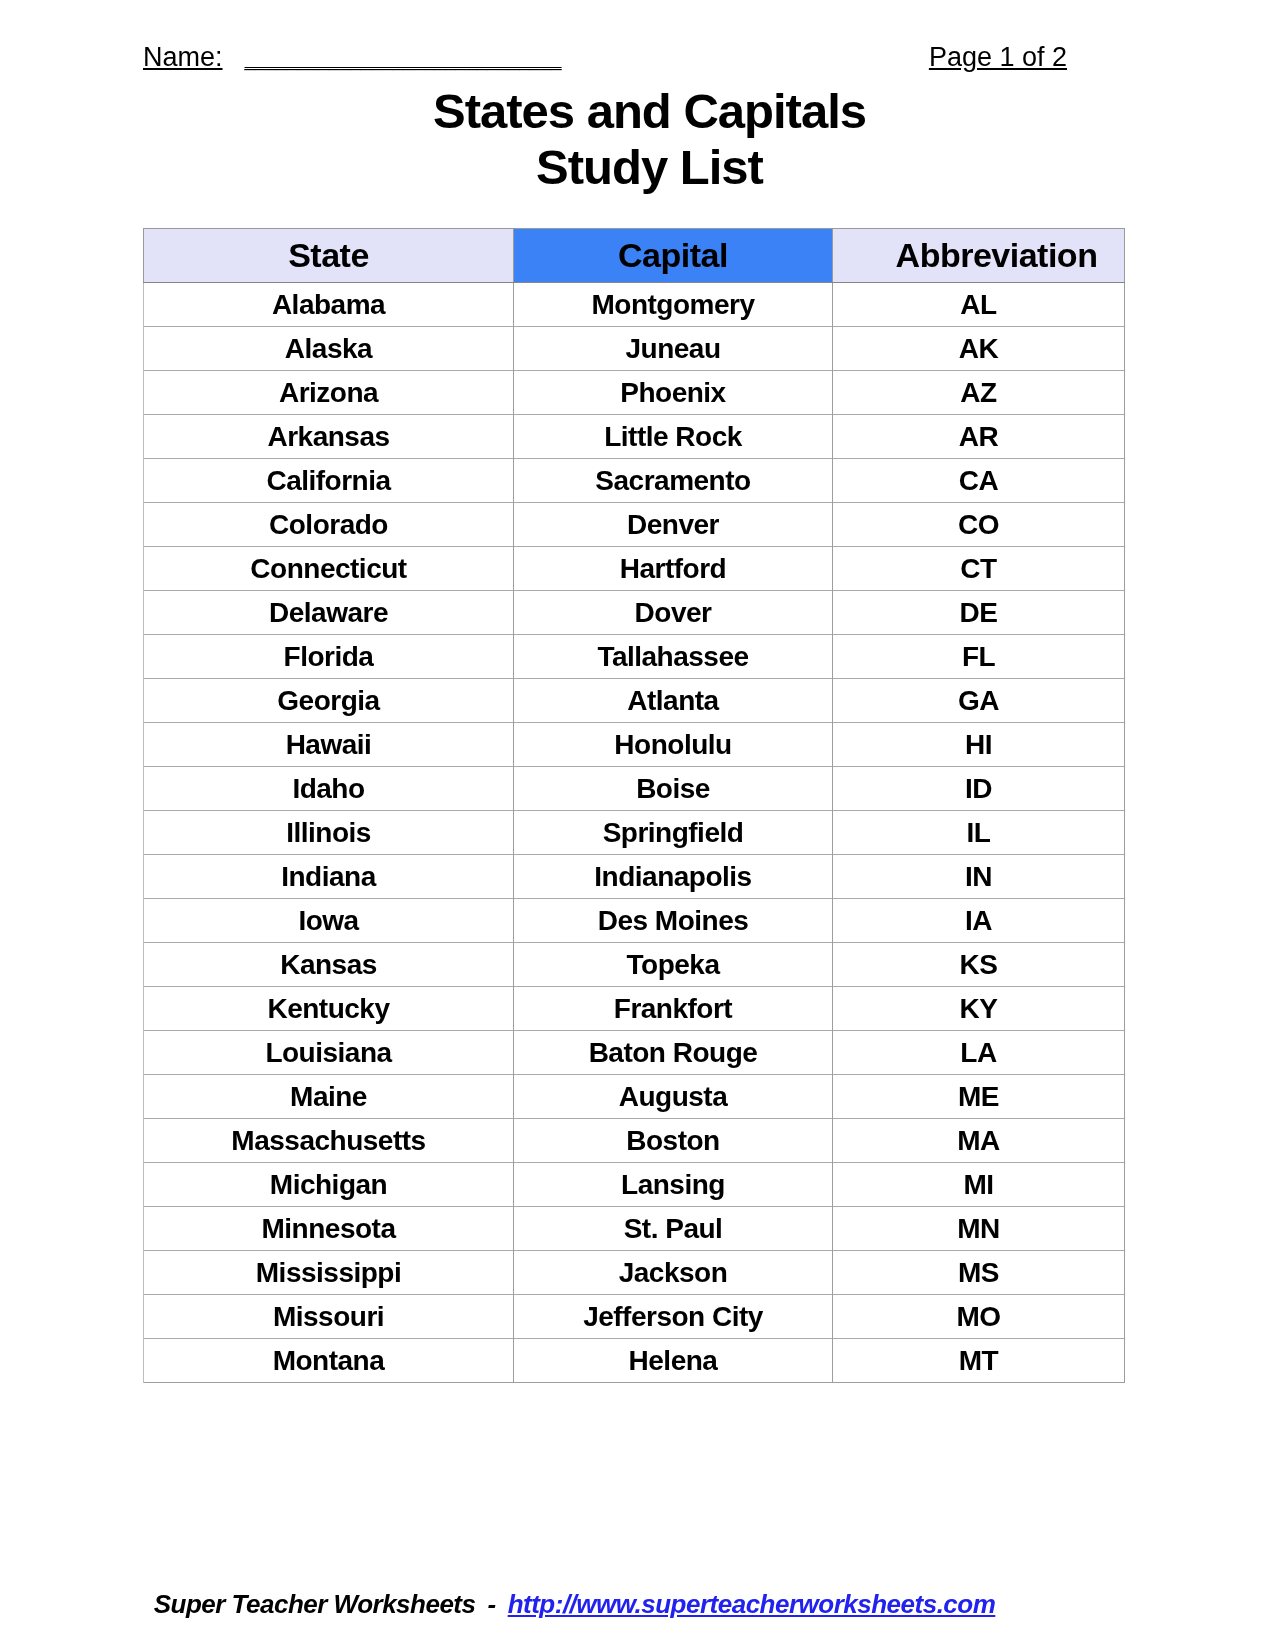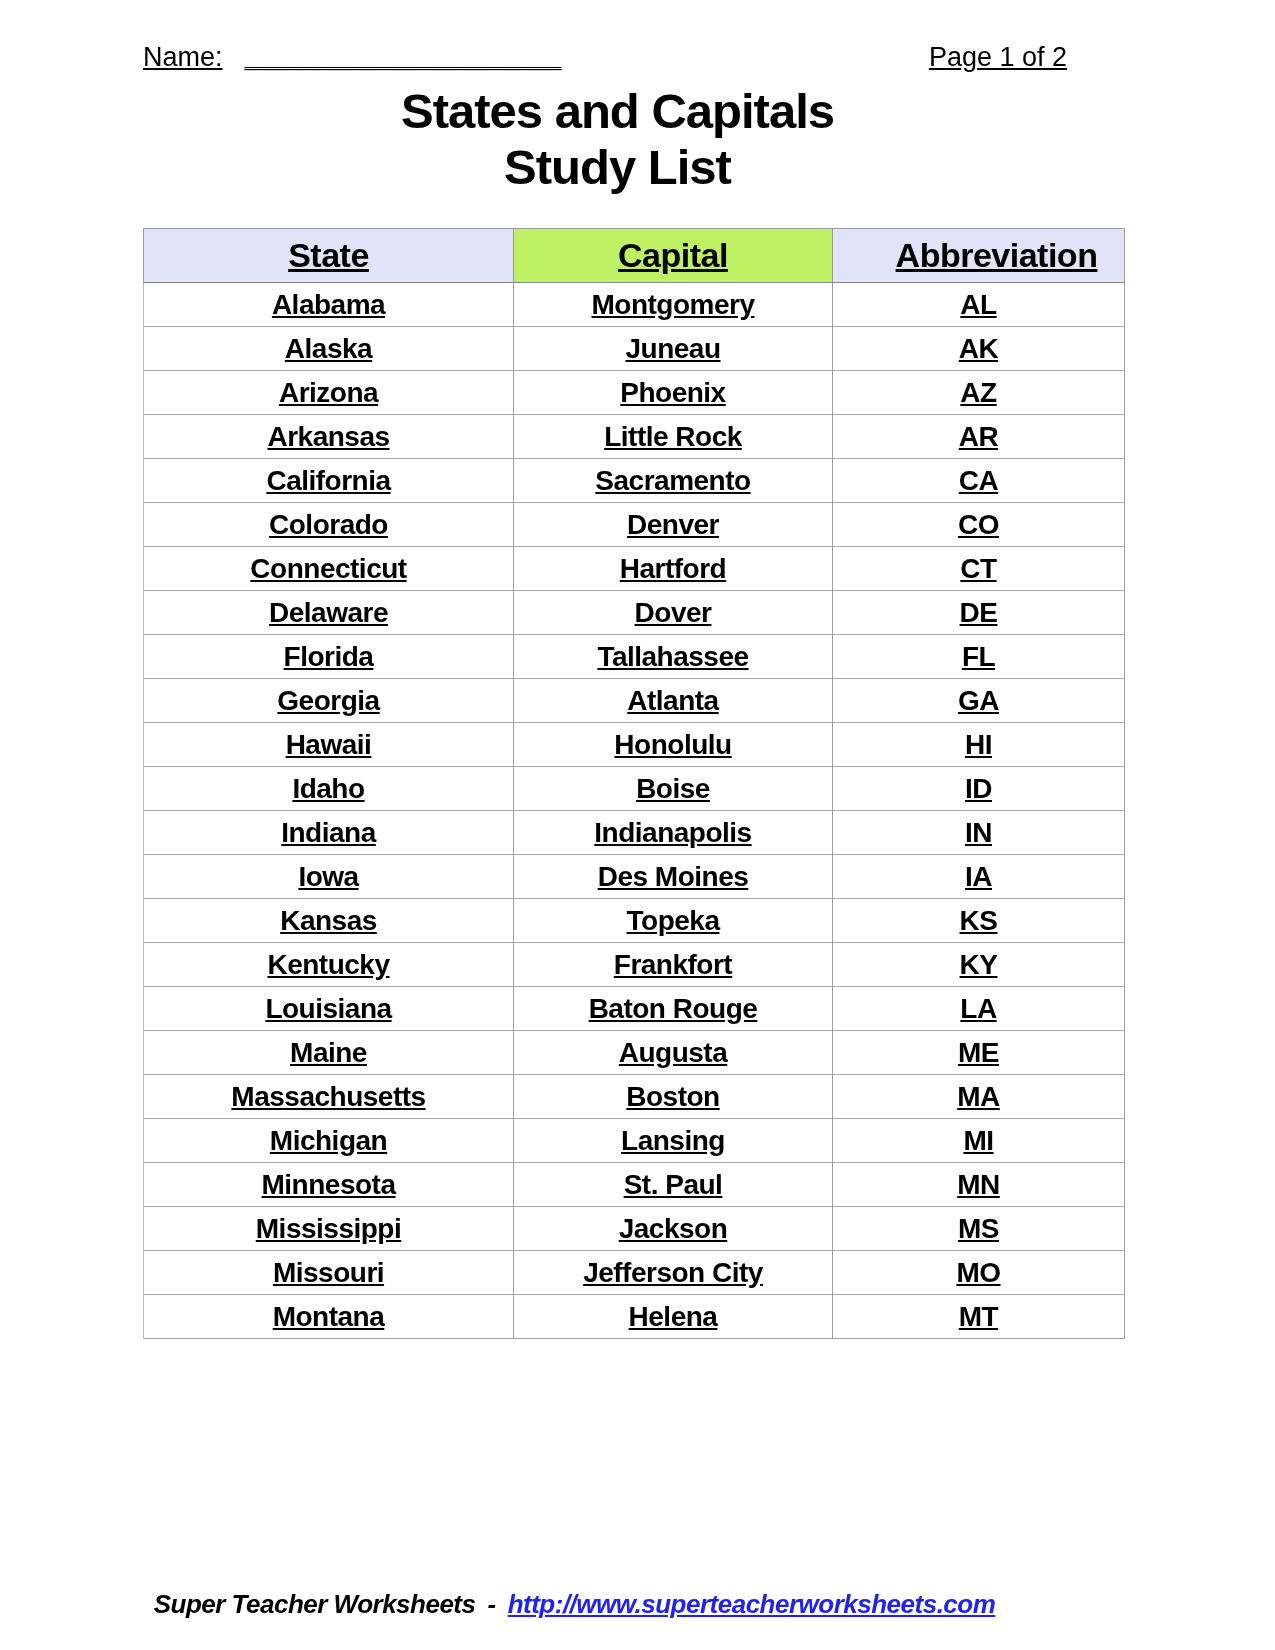--- a/index.html
+++ b/index.html
@@ -23,36 +23,35 @@
   .name-line {
     margin-left: 22px;
     letter-spacing: 0px;
     white-space: nowrap;
     font-size: 19px;
   }
   .page-indicator { font-size: 27px; }
 
   
   .title-block {
-    position: absolute; top: 84px; left: 127px; width: 981px;
+    position: absolute; top: 84px; left: 159px; width: 981px;
     text-align: center;
     font-weight: 700;
     font-size: 49px;
     line-height: 1.14;
     letter-spacing: -1px;
   }
 
   
   table.study-table {
     position: absolute; top: 228px; left: 143px;
     width: 981px;
     border-collapse: collapse;
     table-layout: fixed;
     border: 1px solid #9d9d9d;
-    text-decoration: underline;
   }
   col.c-state  { width: 370px; }
   col.c-cap    { width: 319px; }
   col.c-abbr   { width: 292px; }
   .study-table th {
     background: #e2e2f8;
     height: 54px;
     font-size: 34px;
     font-weight: 700;
     text-align: center;
@@ -111,21 +110,21 @@
 
   <table class="study-table">
     <colgroup>
       <col class="c-state">
         <col class="c-cap">
         <col class="c-abbr">
     </colgroup>
     <thead>
       <tr>
         <th style="background: rgb(226, 226, 248);">State</th>
-        <th style="background: #bef264;">Capital</th>
+        <th style="background: #3b82f6;">Capital</th>
         <th style="background: rgb(226, 226, 248); padding-left: 36px;">Abbreviation</th>
       </tr>
     </thead>
     <tbody>
         <tr>
           <td>Alabama</td>
           <td>Montgomery</td>
           <td>AL</td>
         </tr>
         <tr>
@@ -177,20 +176,25 @@
           <td>Hawaii</td>
           <td>Honolulu</td>
           <td>HI</td>
         </tr>
         <tr>
           <td>Idaho</td>
           <td>Boise</td>
           <td>ID</td>
         </tr>
         <tr>
+          <td>Illinois</td>
+          <td>Springfield</td>
+          <td>IL</td>
+        </tr>
+        <tr>
           <td>Indiana</td>
           <td>Indianapolis</td>
           <td>IN</td>
         </tr>
         <tr>
           <td>Iowa</td>
           <td>Des Moines</td>
           <td>IA</td>
         </tr>
         <tr>

